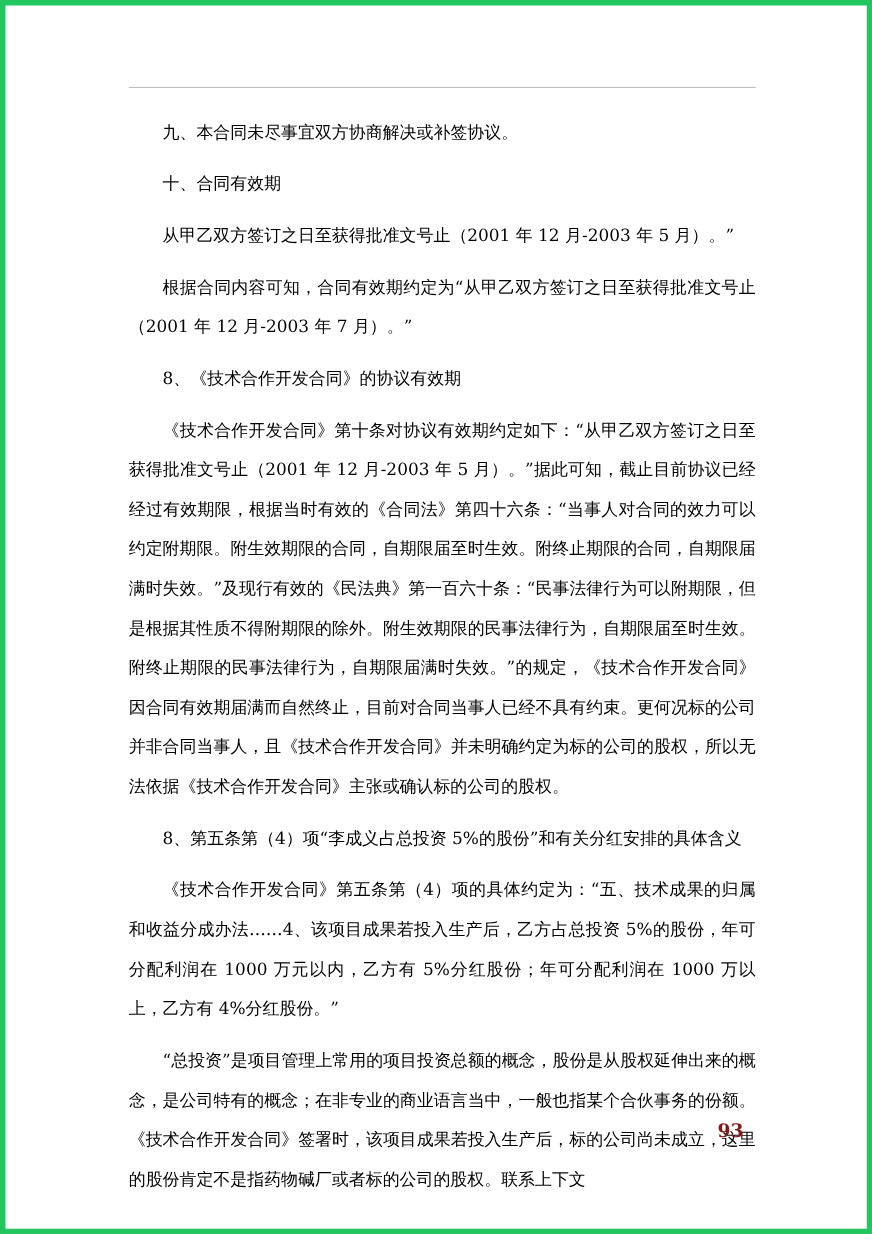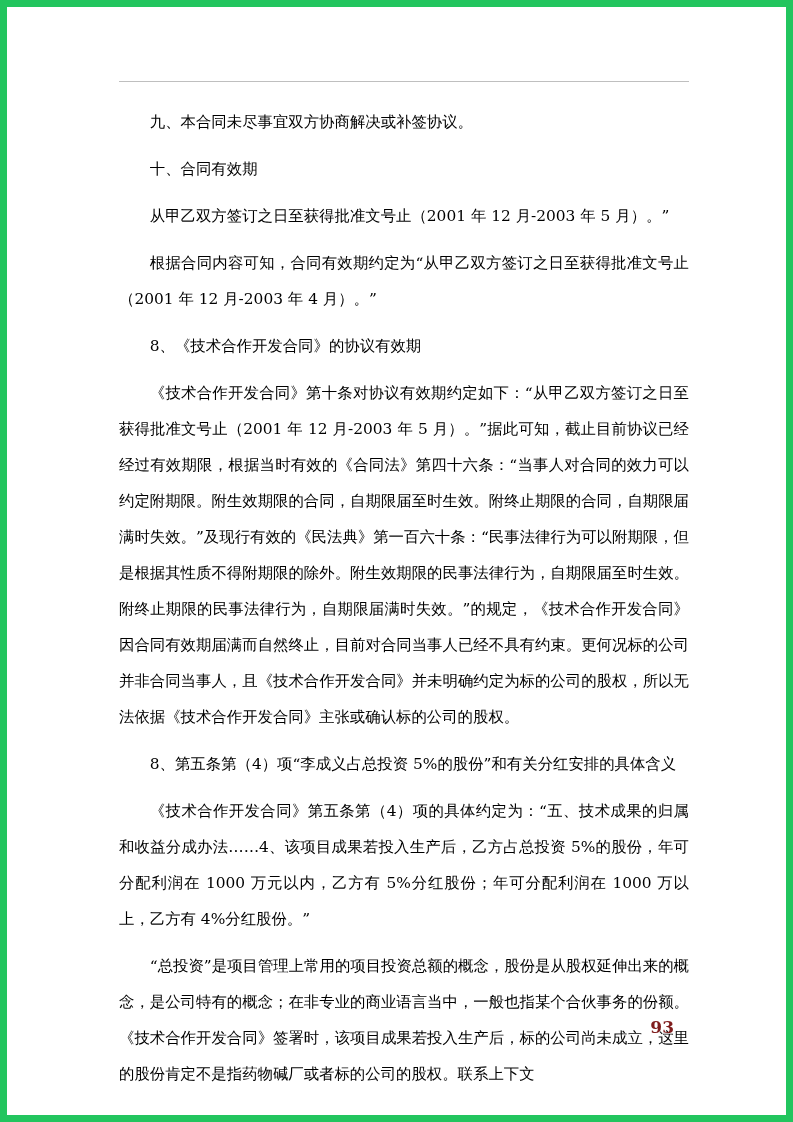--- a/index.html
+++ b/index.html
@@ -8,21 +8,21 @@
     background: #f0f0f0;
   }
   .page {
     position: relative;
     width: 793px;
     height: 1122px;
     background: #ffffff;
     margin: 0 auto;
     box-sizing: border-box;
     overflow: hidden;
-    border: 7px solid #22c55e;
+    border: 5px solid #22c55e;
   }
   .content {
     position: absolute;
     left: 112px;
     top: 74px;
     width: 570px;
   }
   .rule {
     border: 0;
     border-top: 1px solid #bfbfbf;
@@ -58,21 +58,21 @@
 </head>
 <body>
 
 <div class="page">
   <div class="content">
     <hr class="rule">
 
     <p class="para gap">九、本合同未尽事宜双方协商解决或补签协议。</p>
     <p class="para gap">十、合同有效期</p>
     <p class="para gap">从甲乙双方签订之日至获得批准文号止（2001 年 12 月-2003 年 5 月）。”</p>
-    <p class="para gap">根据合同内容可知，合同有效期约定为“从甲乙双方签订之日至获得批准文号止（2001 年 12 月-2003 年 4 月）。”</p>
+    <p class="para gap">根据合同内容可知，合同有效期约定为“从甲乙双方签订之日至获得批准文号止（2001 年 12 月-2003 年 7 月）。”</p>
     <p class="para gap">8、《技术合作开发合同》的协议有效期</p>
     <p class="para gap">《技术合作开发合同》第十条对协议有效期约定如下：“从甲乙双方签订之日至获得批准文号止（2001 年 12 月-2003 年 5 月）。”据此可知，截止目前协议已经经过有效期限，根据当时有效的《合同法》第四十六条：“当事人对合同的效力可以约定附期限。附生效期限的合同，自期限届至时生效。附终止期限的合同，自期限届满时失效。”及现行有效的《民法典》第一百六十条：“民事法律行为可以附期限，但是根据其性质不得附期限的除外。附生效期限的民事法律行为，自期限届至时生效。附终止期限的民事法律行为，自期限届满时失效。”的规定，《技术合作开发合同》因合同有效期届满而自然终止，目前对合同当事人已经不具有约束。更何况标的公司并非合同当事人，且《技术合作开发合同》并未明确约定为标的公司的股权，所以无法依据《技术合作开发合同》主张或确认标的公司的股权。</p>
     <p class="para gap">8、第五条第（4）项“李成义占总投资 5%的股份”和有关分红安排的具体含义</p>
     <p class="para gap">《技术合作开发合同》第五条第（4）项的具体约定为：“五、技术成果的归属和收益分成办法……4、该项目成果若投入生产后，乙方占总投资 5%的股份，年可分配利润在 1000 万元以内，乙方有 5%分红股份；年可分配利润在 1000 万以上，乙方有 4%分红股份。”</p>
     <p class="para tight">“总投资”是项目管理上常用的项目投资总额的概念，股份是从股权延伸出来的概念，是公司特有的概念；在非专业的商业语言当中，一般也指某个合伙事务的份额。《技术合作开发合同》签署时，该项目成果若投入生产后，标的公司尚未成立，这里的股份肯定不是指药物碱厂或者标的公司的股权。联系上下文</p>
   </div>
 
   <div class="page-number">93</div>
 </div>
 

